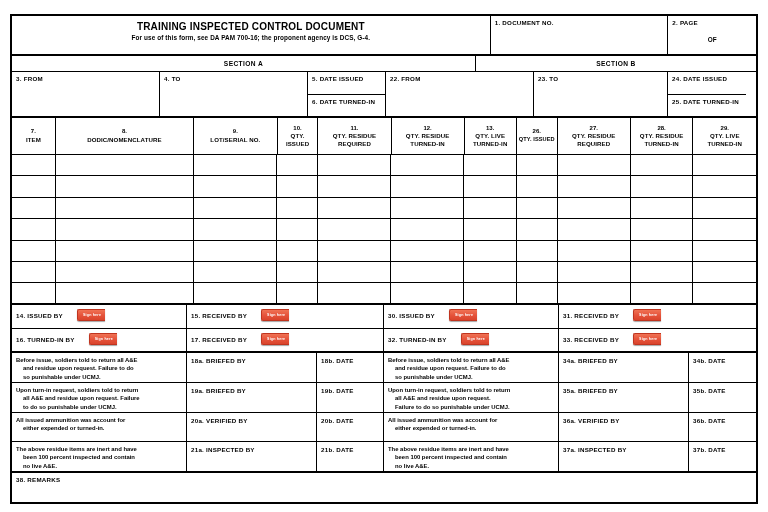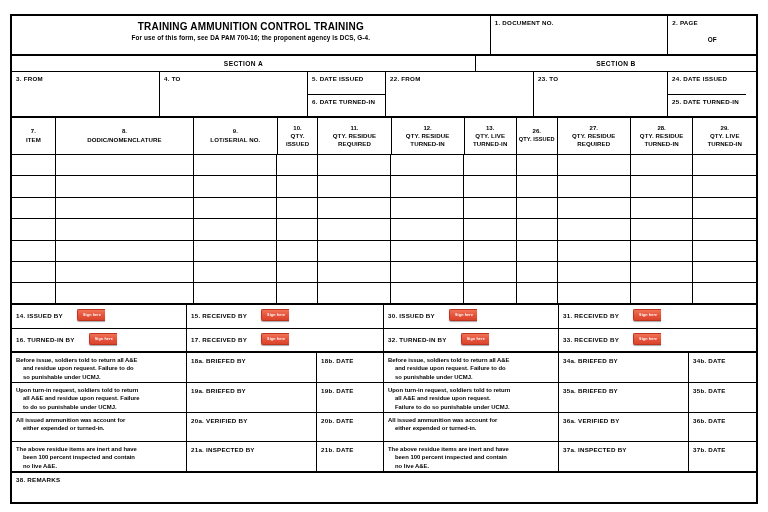--- a/index.html
+++ b/index.html
@@ -116,21 +116,21 @@
   
   .remarks{height:40px;}
 </style>
 </head>
 <body>
 
 <div class="page">
 
   <div class="row titleblock">
     <div class="cell titlecell">
-      <div class="t1">TRAINING AMMUNITION CONTROL TRAINING</div>
+      <div class="t1">TRAINING INSPECTED CONTROL DOCUMENT</div>
       <div class="t2">For use of this form, see DA PAM 700-16; the proponent agency is DCS, G-4.</div>
     </div>
     <div class="cell doccell">
       <div class="lbl">1.  DOCUMENT NO.</div>
     </div>
     <div class="cell pagecell">
       <div class="lbl">2.  PAGE</div>
       <div class="ofline">OF</div>
     </div>
   </div>

